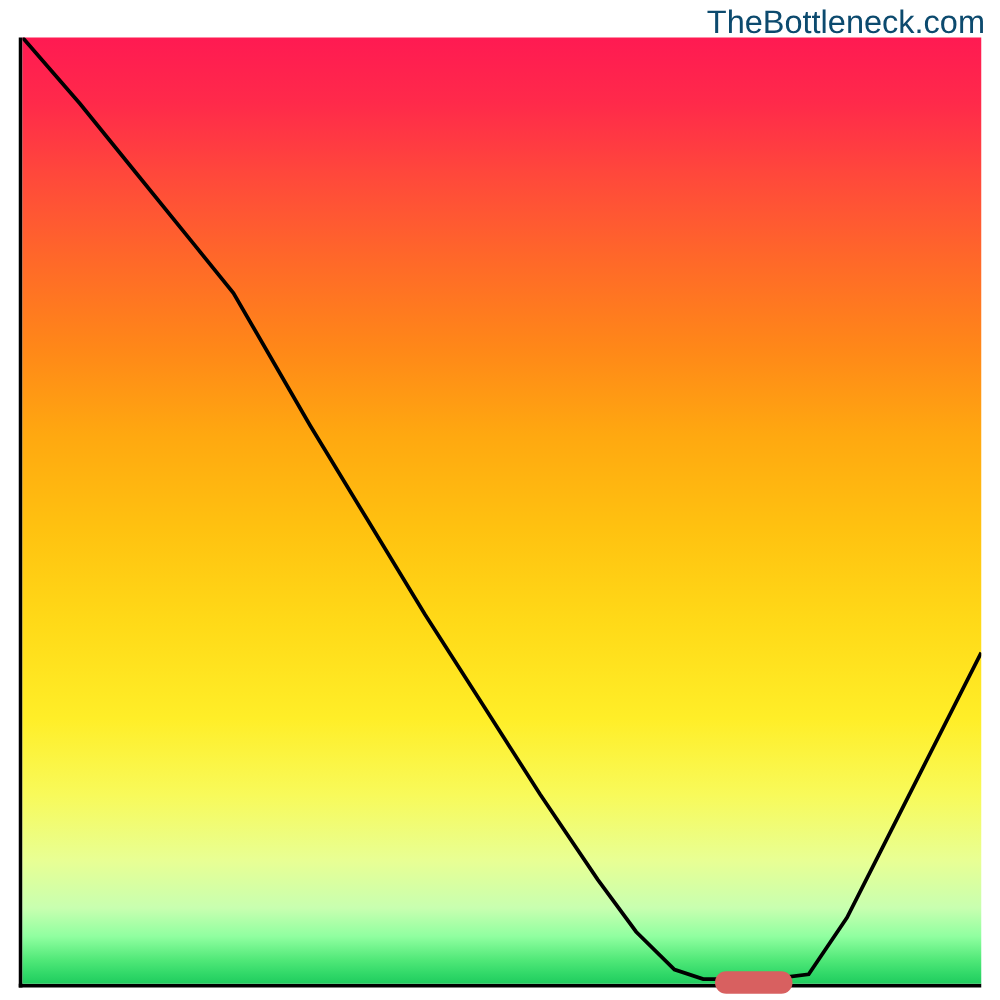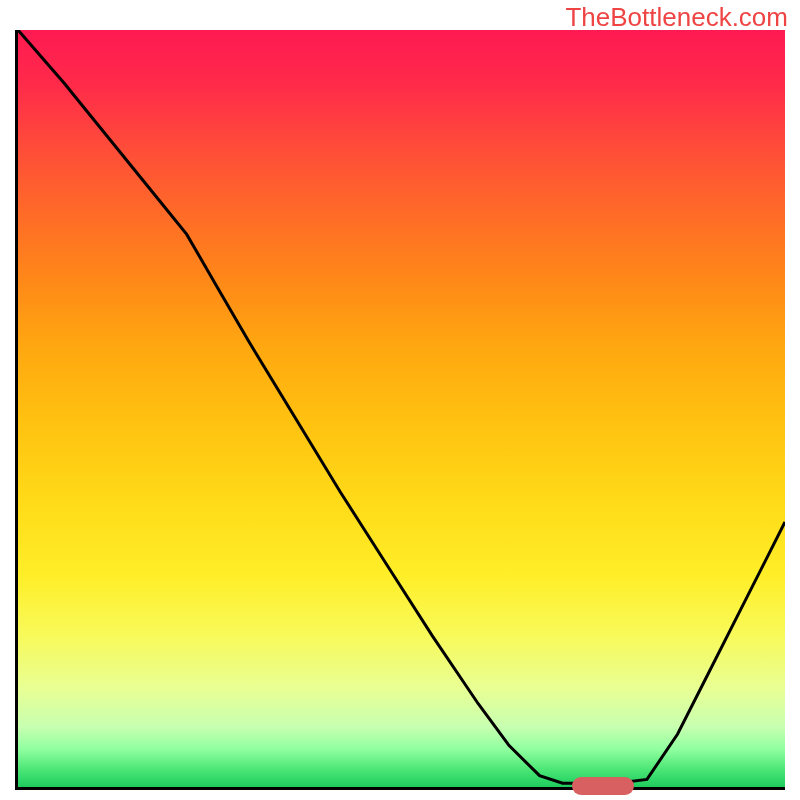--- a/index.html
+++ b/index.html
@@ -8,21 +8,21 @@
     height: 800px;
     position: relative;
     font-family: Arial, sans-serif;
     background: #fff;
   }
   .watermark {
     position: absolute;
     top: 2px;
     right: 12px;
     font-size: 26px;
-    color: #ef4444;
+    color: #0c4a6e;
     font-weight: normal;
     z-index: 10;
   }
   .chart-container {
     position: absolute;
     top: 30px;
     left: 15px;
     width: 770px;
     height: 760px;
     border-left: 3px solid #000;

